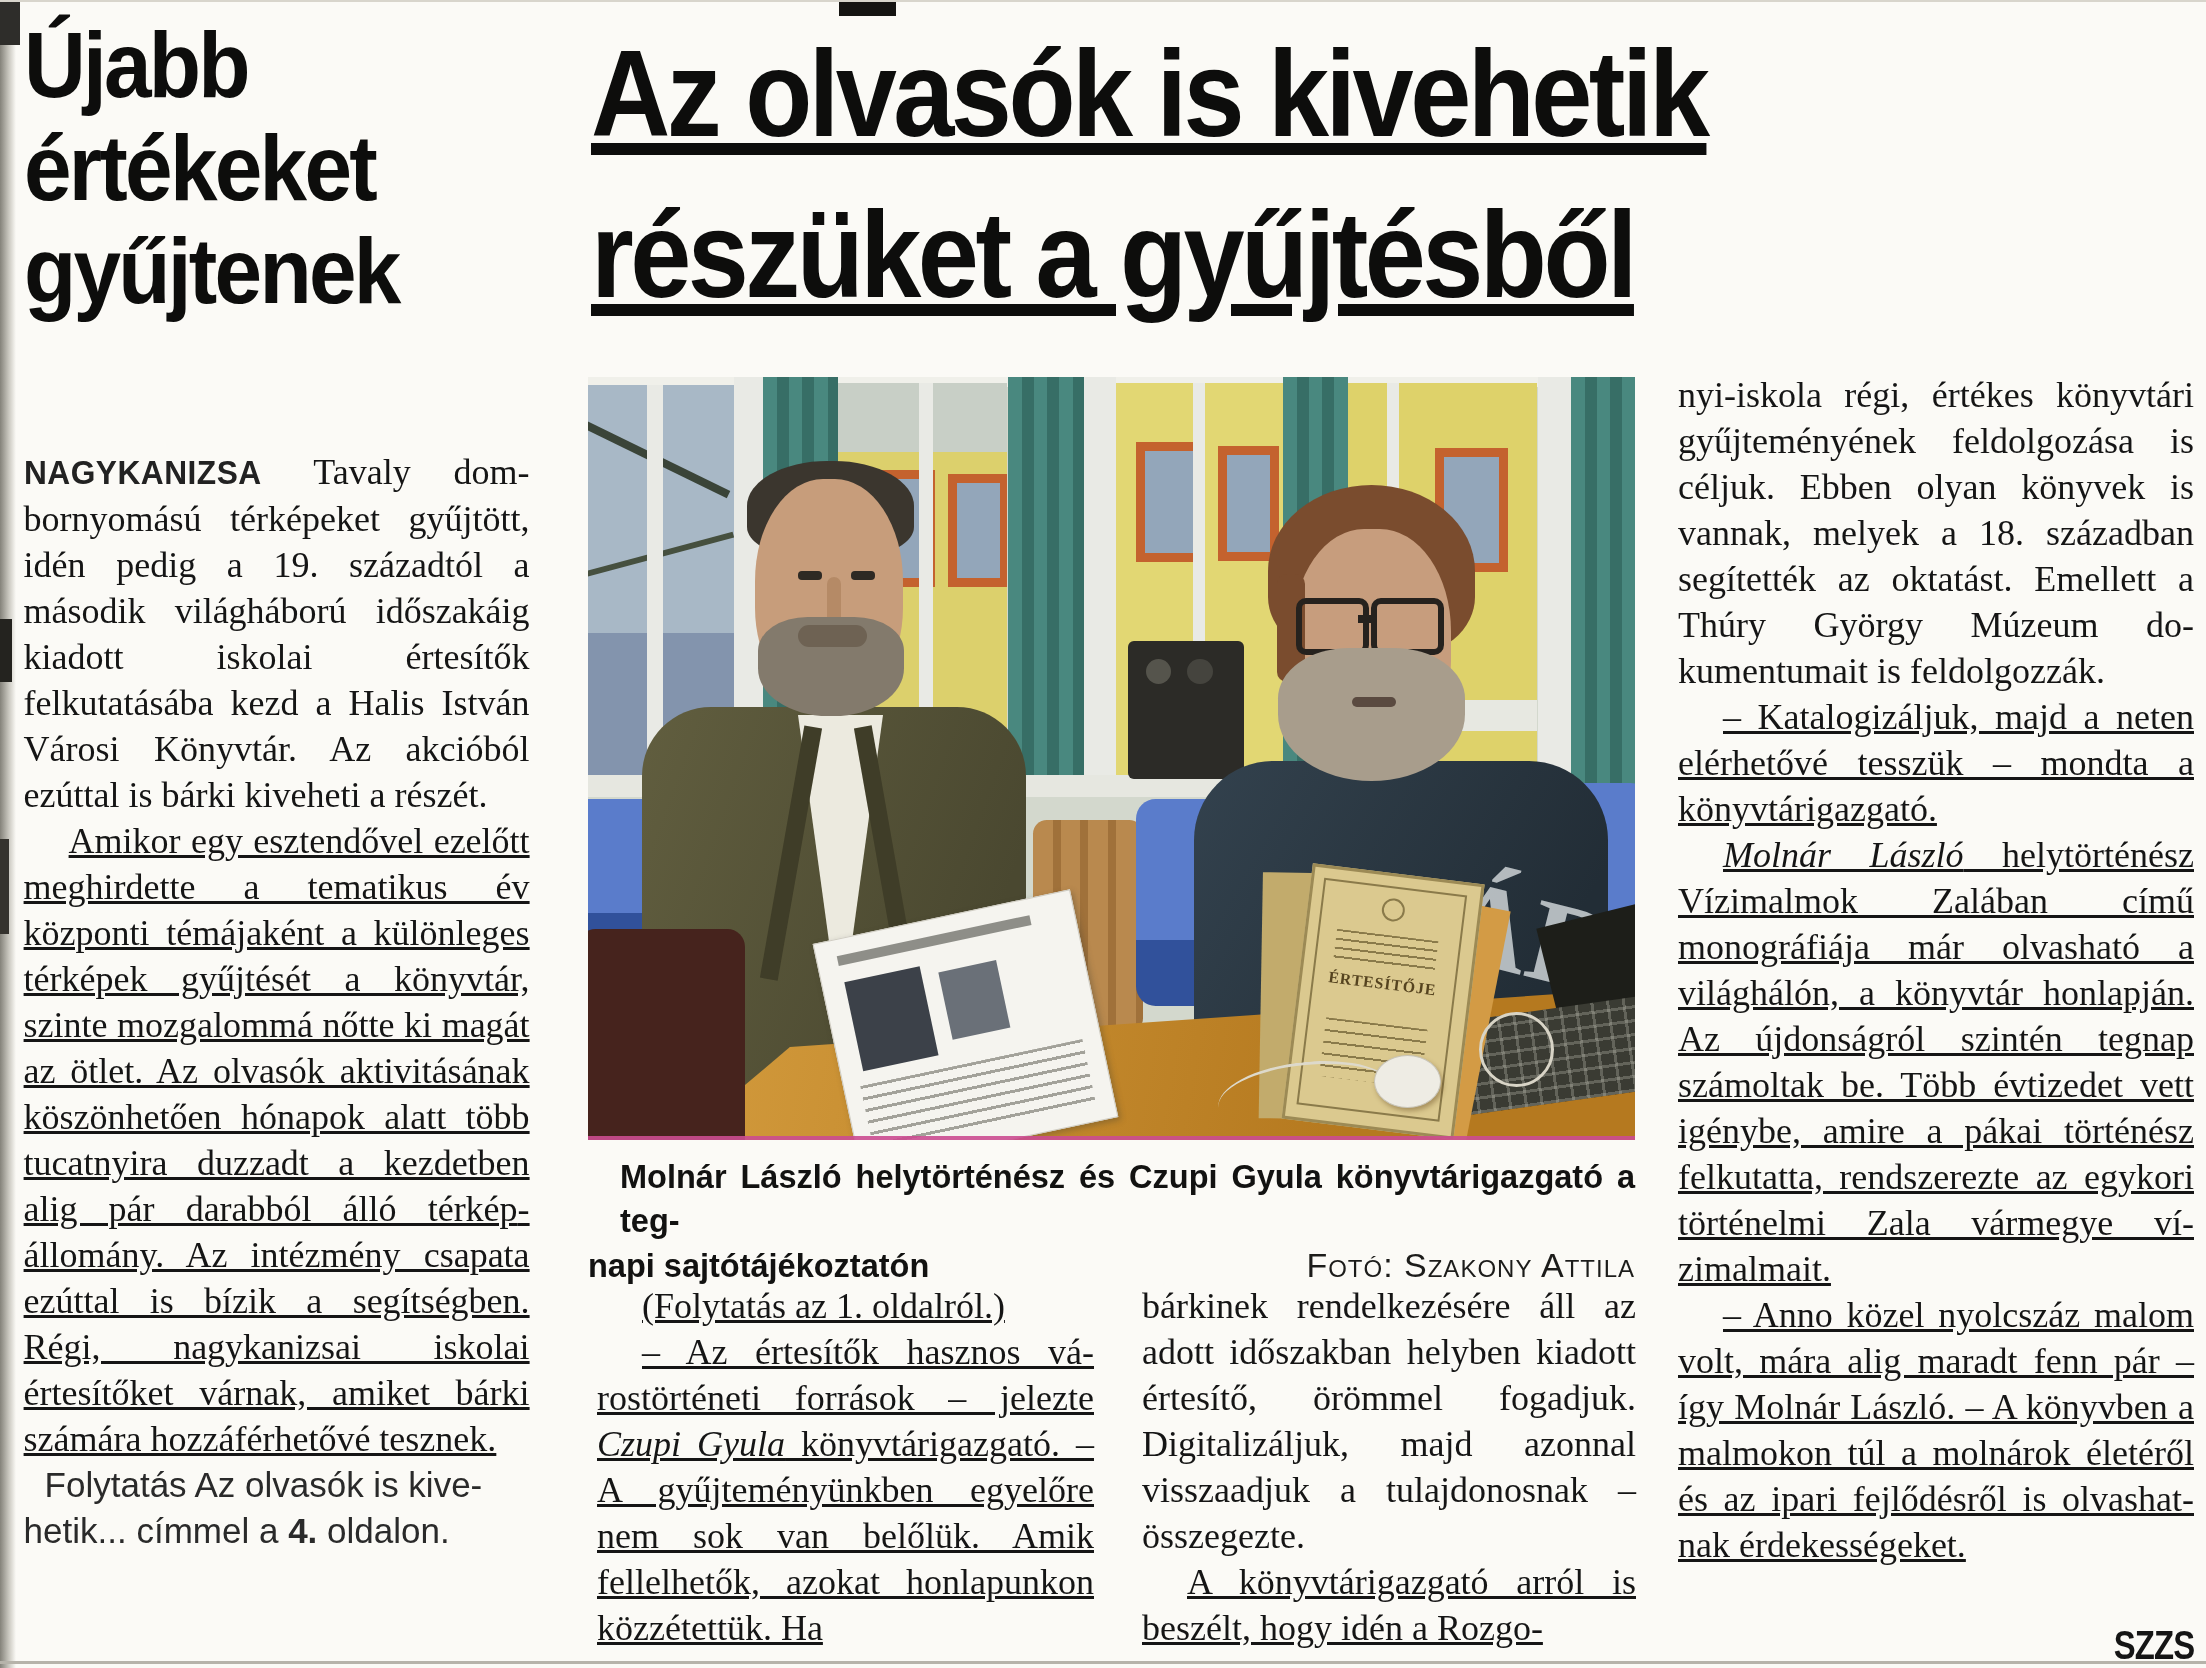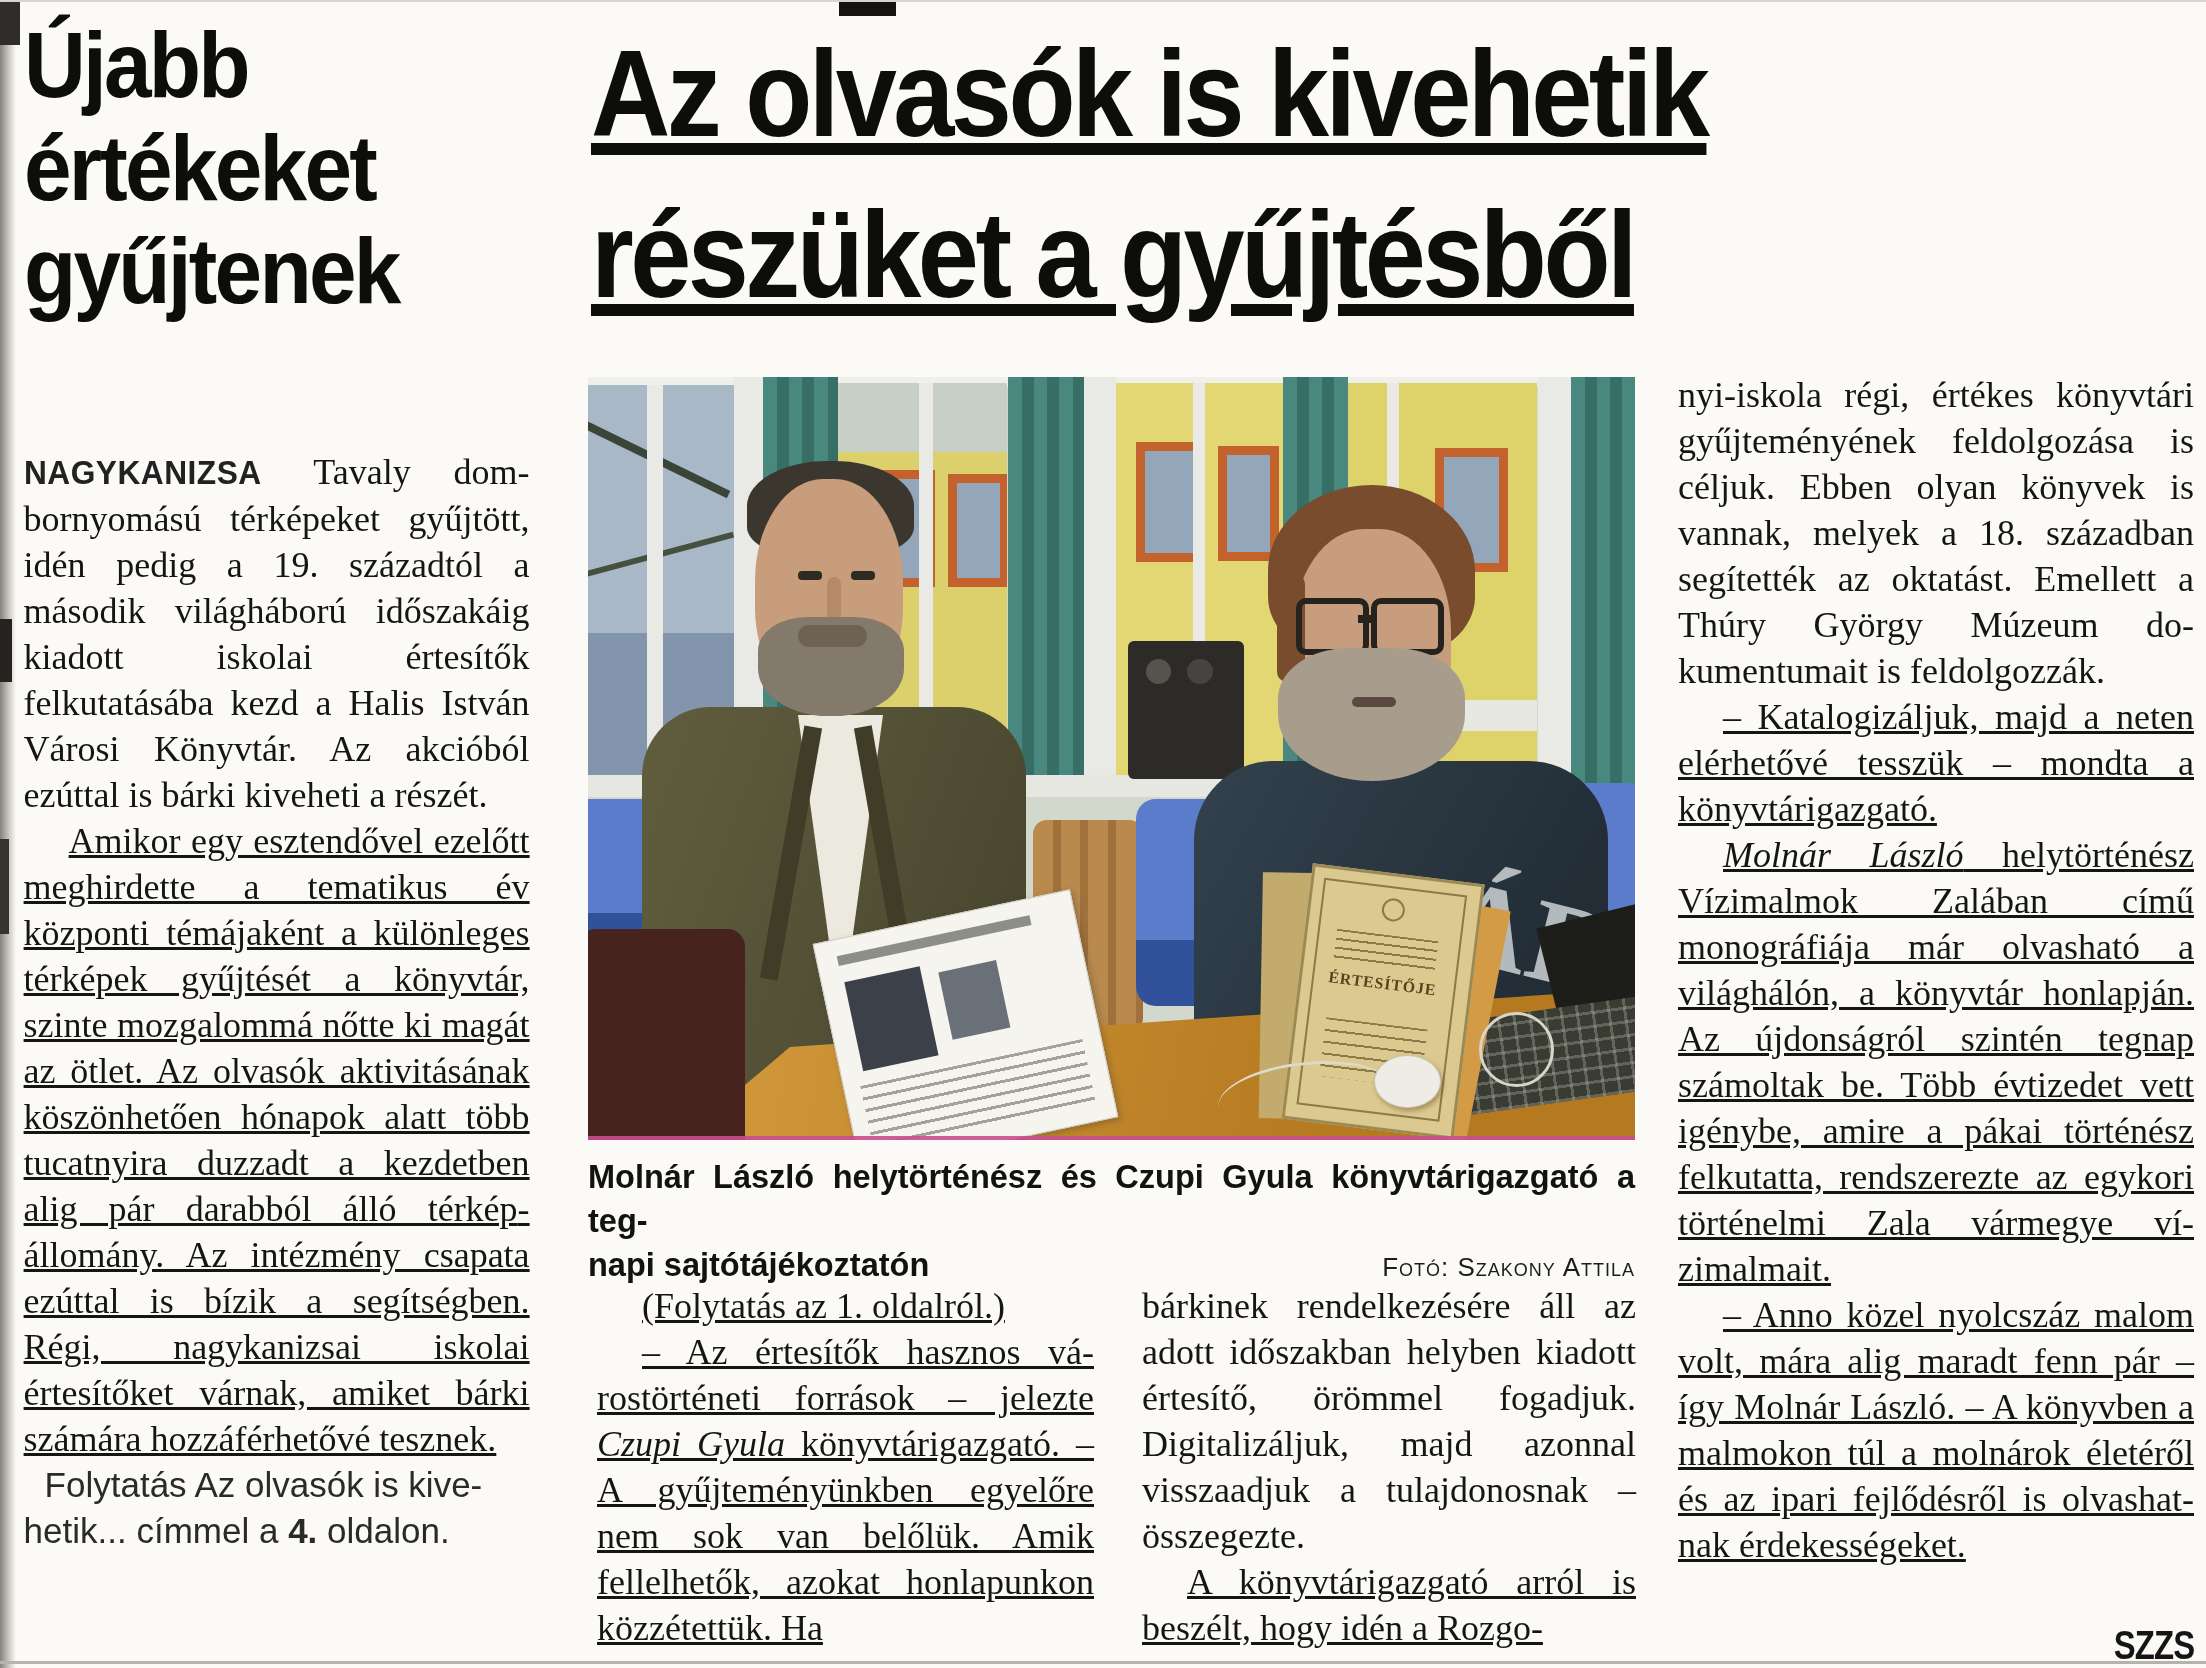--- a/index.html
+++ b/index.html
@@ -30,23 +30,23 @@
   .indent{text-indent:1.25em;text-decoration:underline;}
   .cont-note{font-family:"Liberation Sans",sans-serif;font-size:35px;line-height:46px;
     color:#2a2a2a;text-indent:.6em;text-align:left;}
   .cont-note b{font-weight:700;}
   #main-headline{left:591px;top:13.8px;width:1478px;text-decoration:underline;}
   .mh-line{font-size:122px;line-height:161px;letter-spacing:-3.9px;white-space:nowrap;
     transform:scaleX(.9);transform-origin:left top;}
   
   #caption{left:588px;top:1155px;width:1047px;font-family:"Liberation Sans",sans-serif;
     font-weight:700;font-size:32.5px;line-height:44px;color:#121211;}
-  .cap1{text-align:justify;text-align-last:justify;}
+  .cap1{text-align:justify;text-align-last:justify;margin-left:32px;}
   .cap-row{display:flex;justify-content:space-between;align-items:baseline;}
-  .credit{font-weight:400;font-variant:small-caps;font-size:26px;letter-spacing:1px;color:#1c1c1a;}
+  .credit{font-weight:400;font-variant:small-caps;font-size:34px;letter-spacing:1px;color:#1c1c1a;}
   
   .bodycol{font-size:36px;line-height:46px;text-align:justify;}
   #colA{left:597px;top:1283px;width:497px;}
   #colB{left:1142px;top:1283px;width:494px;}
   #colC{left:1678px;top:372px;width:516px;height:1296px;}
   .byline{position:absolute;right:0;bottom:0;font-family:"Liberation Sans",sans-serif;
     font-weight:700;font-size:40px;letter-spacing:-1px;transform:scaleX(.82);transform-origin:right bottom;}
   
   #photo{left:588px;top:377px;width:1047px;height:763px;overflow:hidden;background:#d3d8cd;}
   .ph{position:absolute;}

